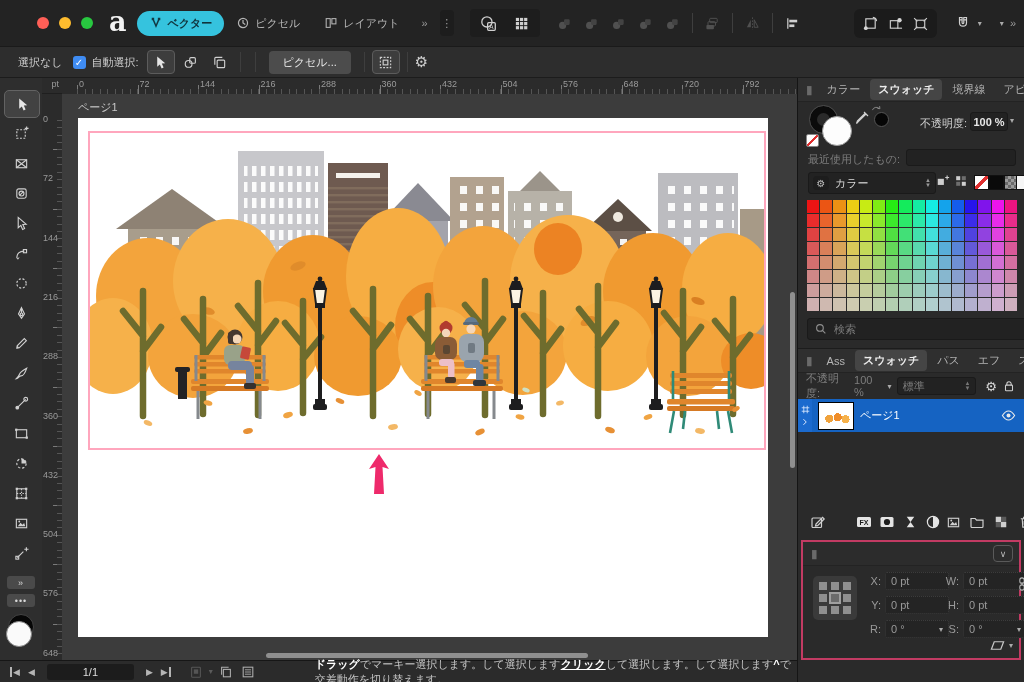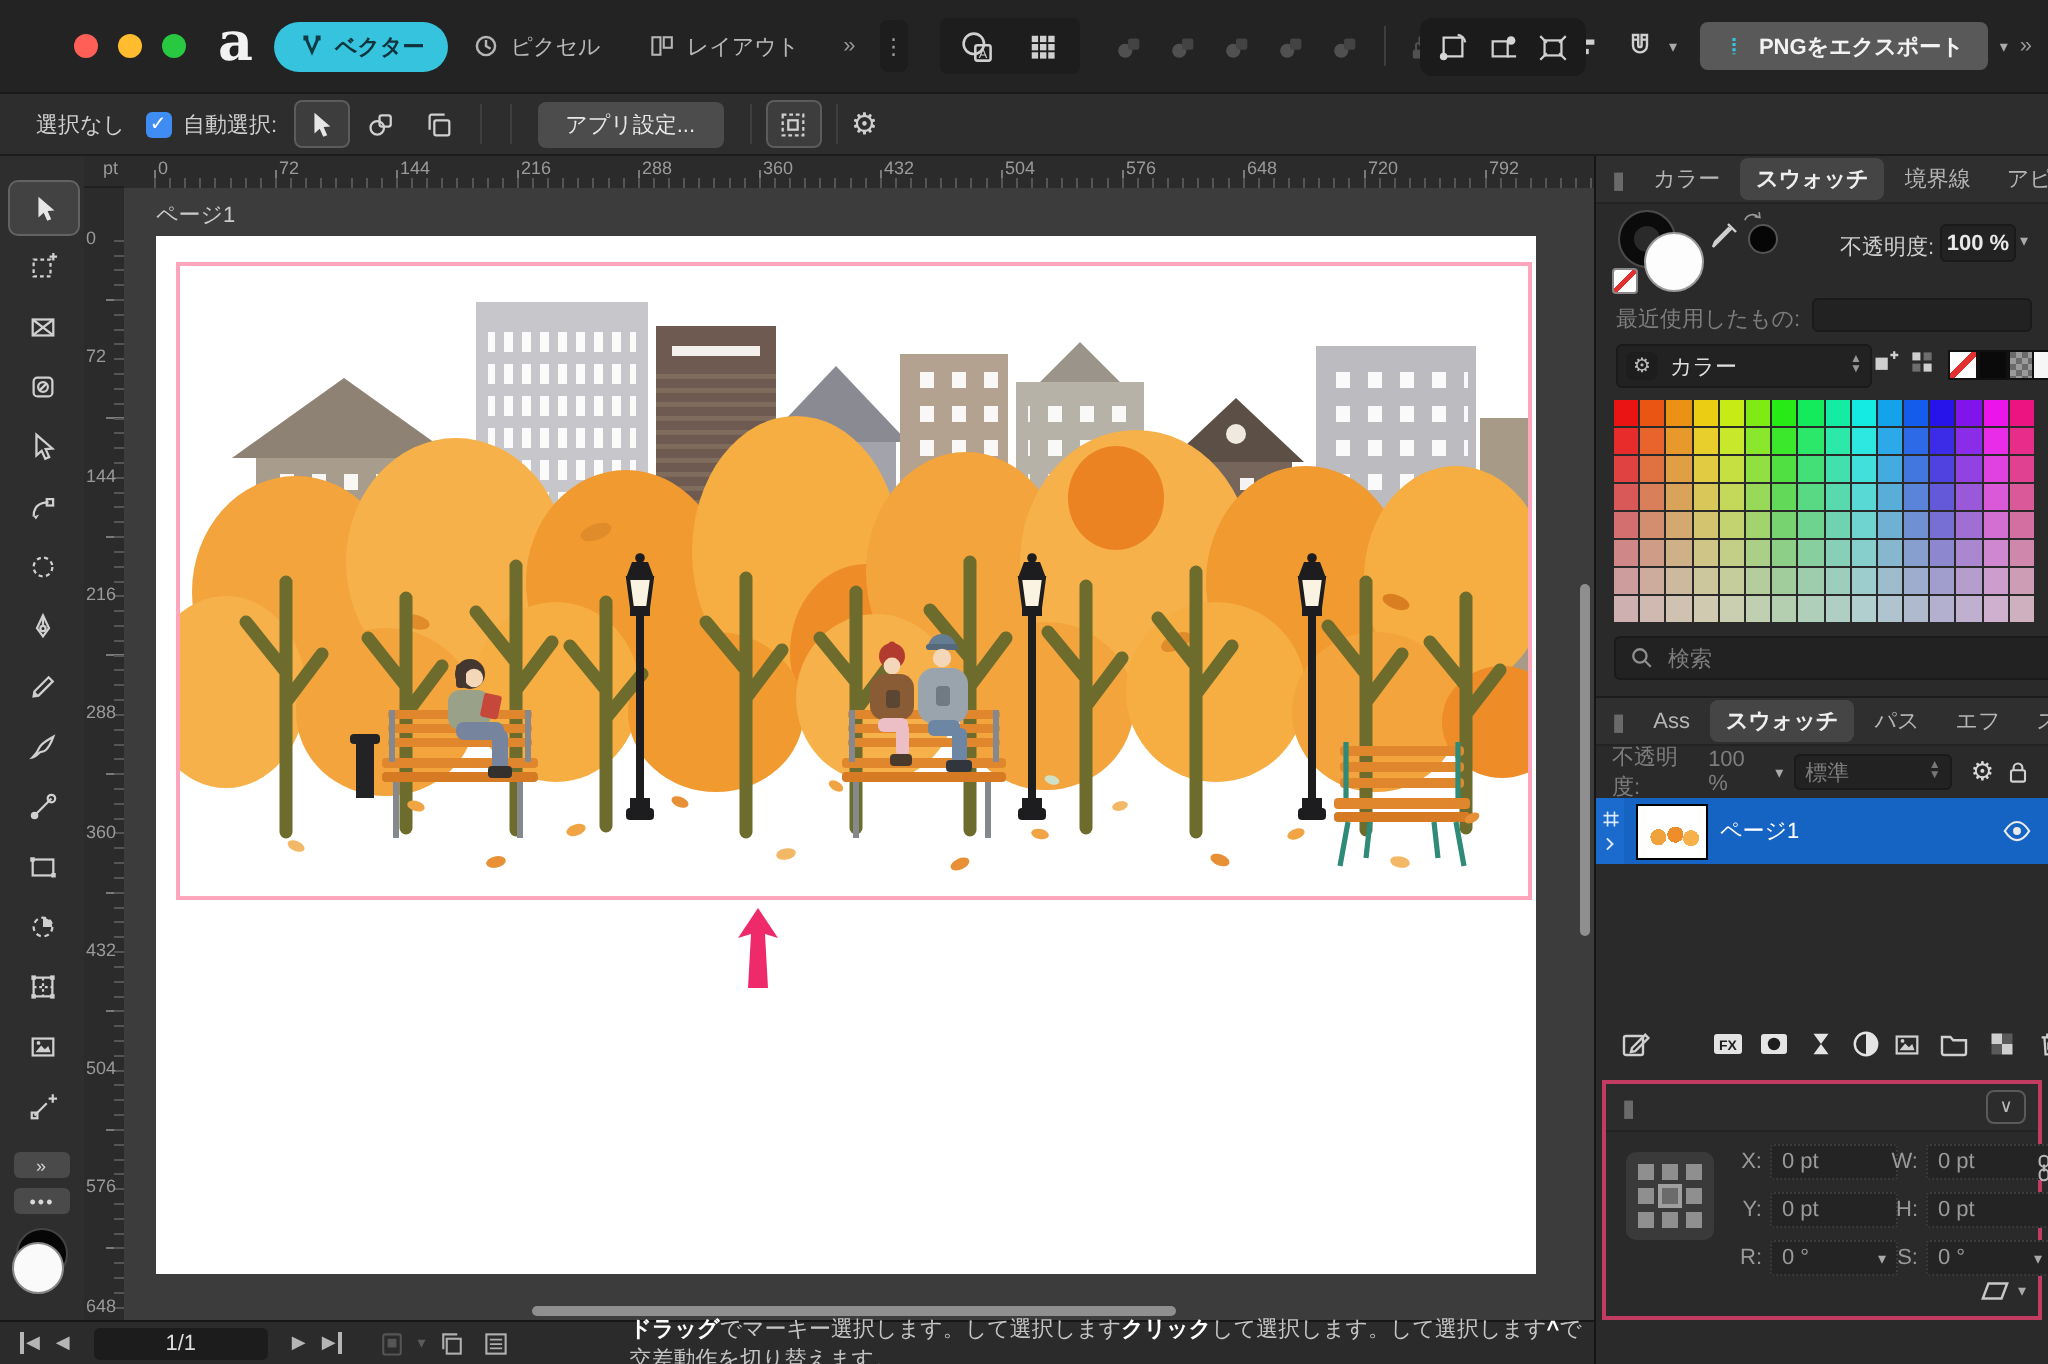--- a/index.html
+++ b/index.html
@@ -231,28 +231,20 @@
           </svg>
         </span>
       </span>
     <span class="icbtn" id="magnet-icon">
         <svg width="16" height="16" viewBox="0 0 16 16">
           <path d="M4.5 2.5 v5.2 a3.5 3.5 0 0 0 7 0 V2.5 h-2.7 v5.2 a0.85 0.85 0 0 1 -1.7 0 V2.5 Z" stroke="#d0d0d0" fill="none" stroke-width="1.2"></path>
           <path d="M4.5 4.8 h2.7 M8.8 4.8 h2.7" stroke="#d0d0d0" fill="none" stroke-width="1.2"></path>
         </svg>
       </span>
     <span class="caret" style="margin:0 12px 0 2px;">▾</span>
-    <span id="export-btn">
-      <span id="export-icon">
-          <svg width="10" height="16" viewBox="0 0 16 16">
-            <path d="M8 1.5 V14.5" stroke="#35c3de" stroke-width="2.6" stroke-dasharray="2.4 1.7"></path>
-          </svg>
-        </span>
-      <span>PNGをエクスポート</span>
-    </span>
     <span class="caret" style="margin:0 6px;">▾</span>
     <span class="tbtxt">»</span>
   </div>
 
   <div id="ctxbar">
     <span>選択なし</span>
     <span id="autosel-check" style="background: rgb(63, 140, 243);">✓</span>
     <span>自動選択:</span>
     <span id="ctx-tools" class="row" style="margin-left:8px;gap:3px;">
         <span class="ctx-tool sel">
@@ -268,21 +260,21 @@
         </span>
         <span class="ctx-tool">
           <svg width="15" height="15" viewBox="0 0 16 16">
             <rect x="5.5" y="5.5" width="8" height="8" rx="1" stroke="#d0d0d0" fill="none" stroke-width="1.2"></rect>
             <path d="M3 10.5 V3.5 a1 1 0 0 1 1-1 H11" stroke="#d0d0d0" fill="none" stroke-width="1.2"></path>
           </svg>
         </span>
       </span>
     <span class="vdiv"></span>
     <span class="vdiv"></span>
-    <span class="gbtn">アプリ設定...</span>
+    <span class="gbtn">ピクセル...</span>
     <span class="vdiv"></span>
     <span class="ctx-tool sel" id="ctx-grid">
         <svg width="15" height="15" viewBox="0 0 16 16">
           <rect x="2.5" y="2.5" width="11" height="11" stroke="#d0d0d0" fill="none" stroke-width="1.2" stroke-dasharray="2 1.5"></rect>
           <rect x="5.5" y="5.5" width="5" height="5" stroke="#d0d0d0" fill="none" stroke-width="1.2"></rect>
         </svg>
       </span>
     <span class="vdiv"></span>
     <span style="font-size:15px;color:#cfcfcf;">⚙</span>
   </div>
@@ -1051,16 +1043,16 @@
           <rect x="5" y="5" width="8" height="8.5" fill="none" stroke="#b0b0b0" stroke-width="1.2"></rect>
           <path d="M3 11 V2.5 H11" fill="none" stroke="#b0b0b0" stroke-width="1.2"></path>
         </svg>
       </span>
     <span id="listic" style="margin-left:8px;">
         <svg width="14" height="14" viewBox="0 0 16 16">
           <rect x="2.5" y="2.5" width="11" height="11" fill="none" stroke="#b0b0b0" stroke-width="1.2"></rect>
           <path d="M4.5 5.5 h7 M4.5 8 h7 M4.5 10.5 h7" stroke="#b0b0b0"></path>
         </svg>
       </span>
-    <span id="hinttext" style="margin-left:60px;color:#c4c4c4;"><span style="font-weight: bold; color: rgb(255, 255, 255);">ドラッグ</span><span>でマーキー選択します。して選択します</span><span style="font-weight: bold; color: rgb(255, 255, 255);">クリック</span><span>して選択します。して選択します</span><span style="font-weight: bold; color: rgb(255, 255, 255);">^</span><span>で交差動作を切り替えます。</span></span>
+    <span id="hinttext" style="margin-left:60px;color:#c4c4c4;"><span style="font-weight: bold; color: rgb(255, 255, 255);">ドラッグ</span><span>でマーキー選択します。して選択します</span><span style="font-weight: bold; color: rgb(255, 255, 255); text-decoration: underline;">クリック</span><span>して選択します。して選択します</span><span style="font-weight: bold; color: rgb(255, 255, 255);">^</span><span>で交差動作を切り替えます。</span></span>
   </div>
 
 </div>
 
 </body></html>

